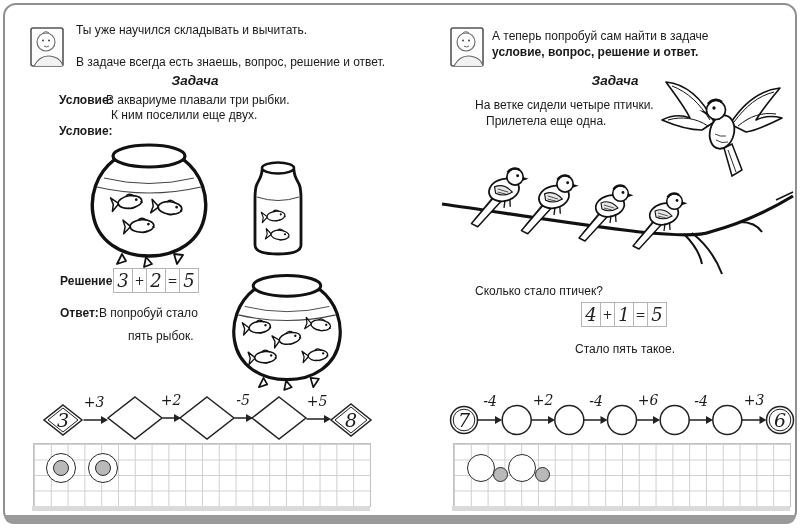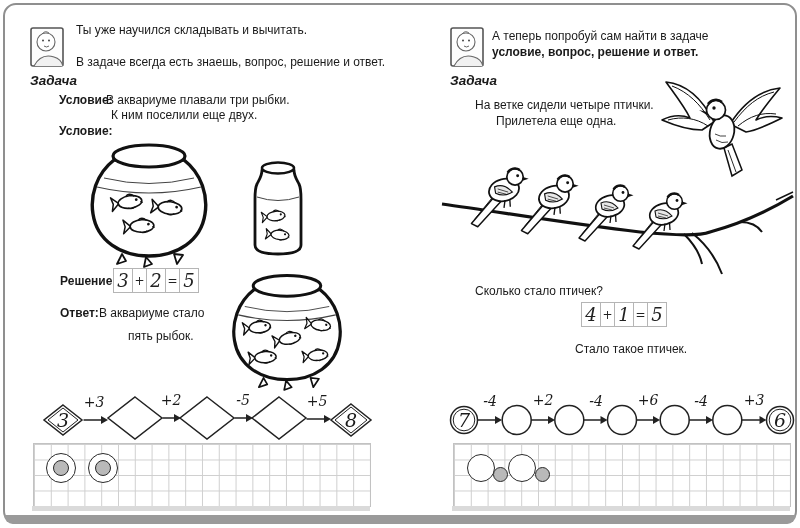--- a/index.html
+++ b/index.html
@@ -6,21 +6,21 @@
   .sheet{position:relative;width:800px;height:528px;background:#fff;overflow:hidden;
          font-family:"Liberation Sans",sans-serif;color:#1a1a1a;}
   .frame{position:absolute;left:3px;top:3px;right:3px;bottom:4px;border:2.5px solid #8f8f8f;
          border-radius:13px;}
   .frame::after{content:"";position:absolute;left:-1px;right:-1px;bottom:-2px;height:9px;
          background:#9a9a9a;border-radius:0 0 11px 11px;}
   .abs{position:absolute;}
   .t{position:absolute;font-size:12px;line-height:16px;white-space:nowrap;color:#1a1a1a;}
   .b{font-weight:bold;}
   .bi{font-weight:bold;}
-  .title{font-size:13.5px;font-weight:bold;font-style:italic;text-align:left;}
+  .title{font-size:13.5px;font-weight:bold;font-style:italic;text-align:center;}
   .hw{font-family:"DejaVu Serif",serif;font-style:italic;fill:#1a1a1a;}
   .hw-lg{font-size:19px;}
   .hw-op{font-size:14px;}
   .eq{position:absolute;display:flex;}
   .cell{display:flex;align-items:center;justify-content:center;border:1px solid #b5b5b5;
         margin-left:-1px;background:#fff;font-family:"DejaVu Serif",serif;font-style:italic;color:#222;}
   .cell.dg{width:18px;height:23px;font-size:18px;}
   .cell.op{width:13px;height:23px;font-size:12px;}
   .grid{position:absolute;width:336px;height:62px;border:1px solid #c2c2c2;
         background-image:linear-gradient(#cfcfcf 1px,transparent 1px),
@@ -106,21 +106,21 @@
   <div class="t bi" style="left:60px;top:273px">Решение:</div>
   <div class="eq" style="left:114px;top:268px">
     <span class="cell dg">3</span>
     <span class="cell op">+</span>
     <span class="cell dg">2</span>
     <span class="cell op">=</span>
     <span class="cell dg">5</span>
   </div>
 
   <div class="t bi" style="left:60px;top:305px">Ответ:</div>
-  <div class="t" style="left:99px;top:305px">В аквариуме стало</div>
+  <div class="t" style="left:99px;top:305px">В попробуй стало</div>
   <div class="t" style="left:128px;top:328px">пять рыбок.</div>
 
   <svg class="abs" style="left:226px;top:266px" width="122" height="126" viewBox="0 0 130 128">
     <path d="M30,22 C12,36 6,58 9,76 C13,103 37,118 65,118 C93,118 117,103 121,76 C124,58 118,36 100,22 Z" fill="#fff" stroke="#111" stroke-width="3.4" stroke-linejoin="round"></path>
     <path d="M20,40 Q65,51 110,40" fill="none" stroke="#444" stroke-width="1"></path>
     <path d="M13,49 Q65,61 117,49" fill="none" stroke="#444" stroke-width="1.2"></path>
     <use href="#fish" transform="translate(36,62) rotate(-6) scale(1.2)"></use>
     <use href="#fish" transform="translate(68,74) rotate(-12) scale(1.2)"></use>
     <use href="#fish" transform="translate(101,60) rotate(8) scale(1.1)"></use>
     <use href="#fish" transform="translate(42,94) rotate(-4) scale(1.2)"></use>
@@ -169,21 +169,21 @@
     <path d="M14,19 Q16.5,21 19,19" stroke="#666" stroke-width="1" fill="none"></path>
     <path d="M4,39 Q11,26 24,30 Q31,32 33,39" fill="#f1f1f1" stroke="#666" stroke-width="1.1"></path>
   </svg>
 
   <div class="t b" style="left:492px;top:44px">условие, вопрос, решение и ответ.</div>
   <div class="t" style="left:492px;top:28px">А теперь попробуй сам найти в задаче</div>
 
   <div class="t title" style="left:450px;top:73px;width:330px">Задача</div>
 
   <div class="t" style="left:475px;top:97px">На ветке сидели четыре птички.</div>
-  <div class="t" style="left:496px;top:113px">Прилетела еще одна.</div>
+  <div class="t" style="left:486px;top:113px">Прилетела еще одна.</div>
 
   <svg class="abs" style="left:658px;top:72px" width="130" height="120" viewBox="0 0 130 120">
     <path d="M72,52 C86,30 104,18 122,16 C112,28 104,38 98,48 C106,44 116,44 124,46 C112,52 100,58 88,60 Z" fill="#fff" stroke="#111" stroke-width="1.6" stroke-linejoin="round"></path>
     <path d="M76,50 C88,34 100,24 116,20 M80,54 C92,44 104,40 118,42" stroke="#111" stroke-width="1" fill="none"></path>
     <path d="M56,50 C44,26 28,12 8,10 C18,24 26,34 32,46 C22,42 12,44 4,48 C18,54 32,58 44,58 Z" fill="#fff" stroke="#111" stroke-width="1.6" stroke-linejoin="round"></path>
     <path d="M52,48 C42,32 30,20 14,14 M50,54 C38,46 24,44 10,48" stroke="#111" stroke-width="1" fill="none"></path>
     <path d="M66,76 L74,104 L84,98 L74,72 Z" fill="#fff" stroke="#111" stroke-width="1.5"></path>
     <path d="M70,78 L78,100" stroke="#111" stroke-width=".9"></path>
     <ellipse cx="64" cy="60" rx="12" ry="17" transform="rotate(14 64 60)" fill="#fff" stroke="#111" stroke-width="1.8"></ellipse>
     <path d="M58,68 q6,4 12,2 M57,62 q5,3 11,2" stroke="#111" stroke-width=".8" fill="none"></path>
@@ -206,21 +206,21 @@
   <div class="t" style="left:475px;top:283px">Сколько стало птичек?</div>
 
   <div class="eq" style="left:582px;top:302px">
     <span class="cell dg">4</span>
     <span class="cell op">+</span>
     <span class="cell dg">1</span>
     <span class="cell op">=</span>
     <span class="cell dg">5</span>
   </div>
 
-  <div class="t" style="left:575px;top:341px">Стало такое птичек.</div>
+  <div class="t" style="left:575px;top:341px">Стало пять такое.</div>
 
   <svg class="abs" style="left:450px;top:392px" width="340" height="48" viewBox="0 0 340 48">
     <circle cx="14" cy="28" r="13.5" fill="#fff" stroke="#222" stroke-width="1.5"></circle>
     <circle cx="14" cy="28" r="10.8" fill="none" stroke="#222" stroke-width="1"></circle>
     <circle cx="66.7" cy="28" r="14.5" fill="#fff" stroke="#222" stroke-width="1.5"></circle>
     <circle cx="119.3" cy="28" r="14.5" fill="#fff" stroke="#222" stroke-width="1.5"></circle>
     <circle cx="172" cy="28" r="14.5" fill="#fff" stroke="#222" stroke-width="1.5"></circle>
     <circle cx="224.7" cy="28" r="14.5" fill="#fff" stroke="#222" stroke-width="1.5"></circle>
     <circle cx="277.3" cy="28" r="14.5" fill="#fff" stroke="#222" stroke-width="1.5"></circle>
     <circle cx="330" cy="28" r="13.5" fill="#fff" stroke="#222" stroke-width="1.5"></circle>

